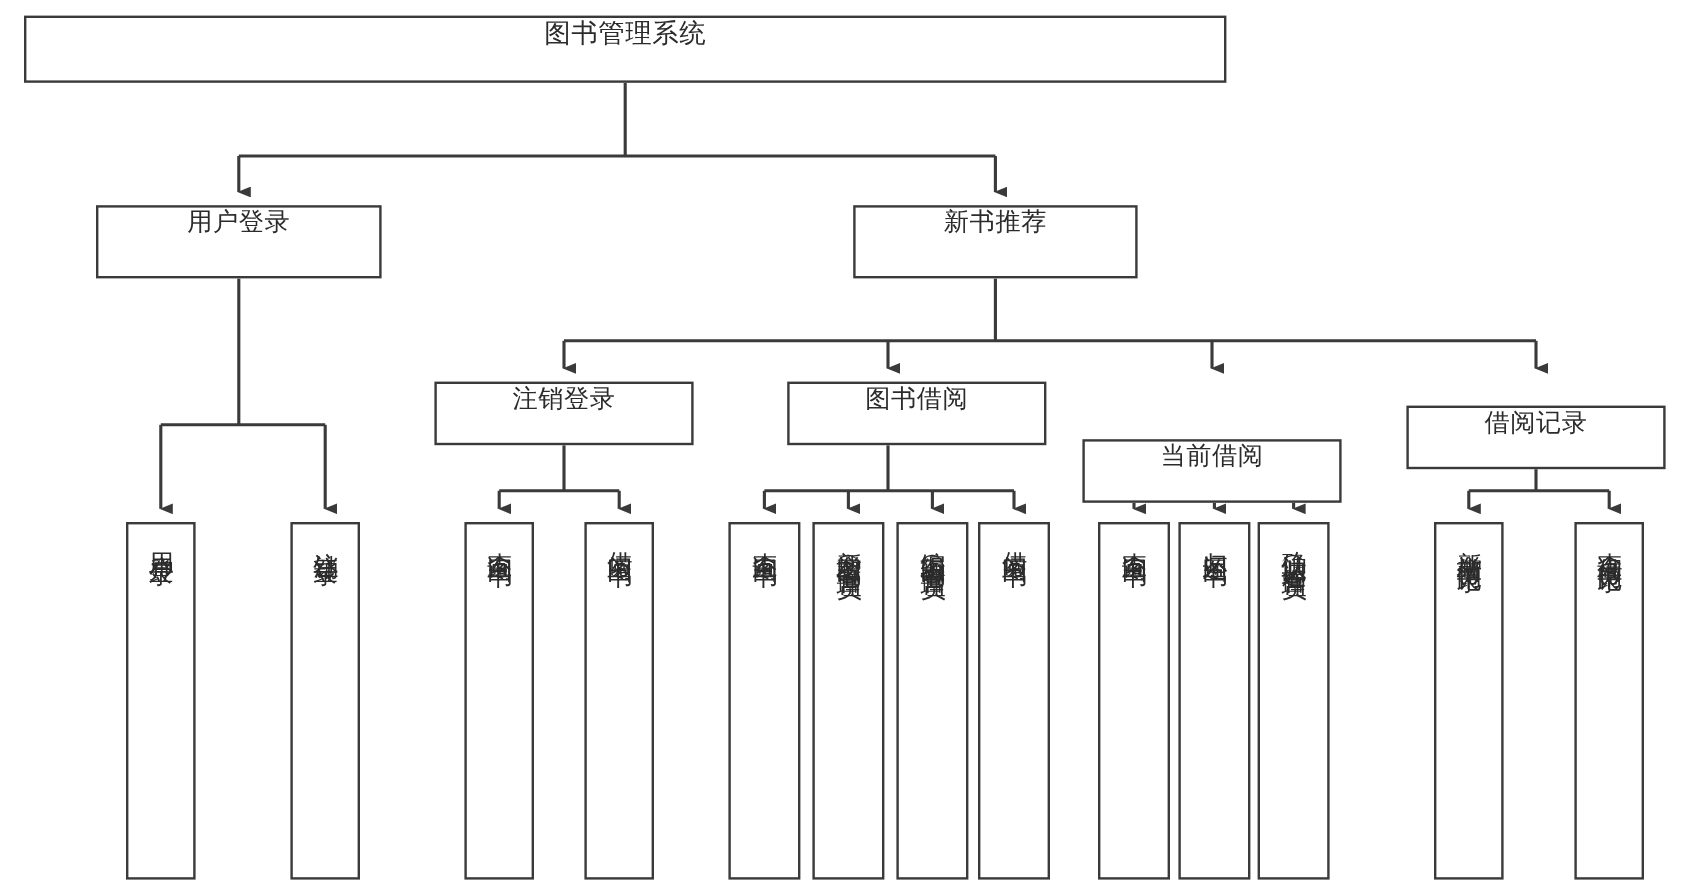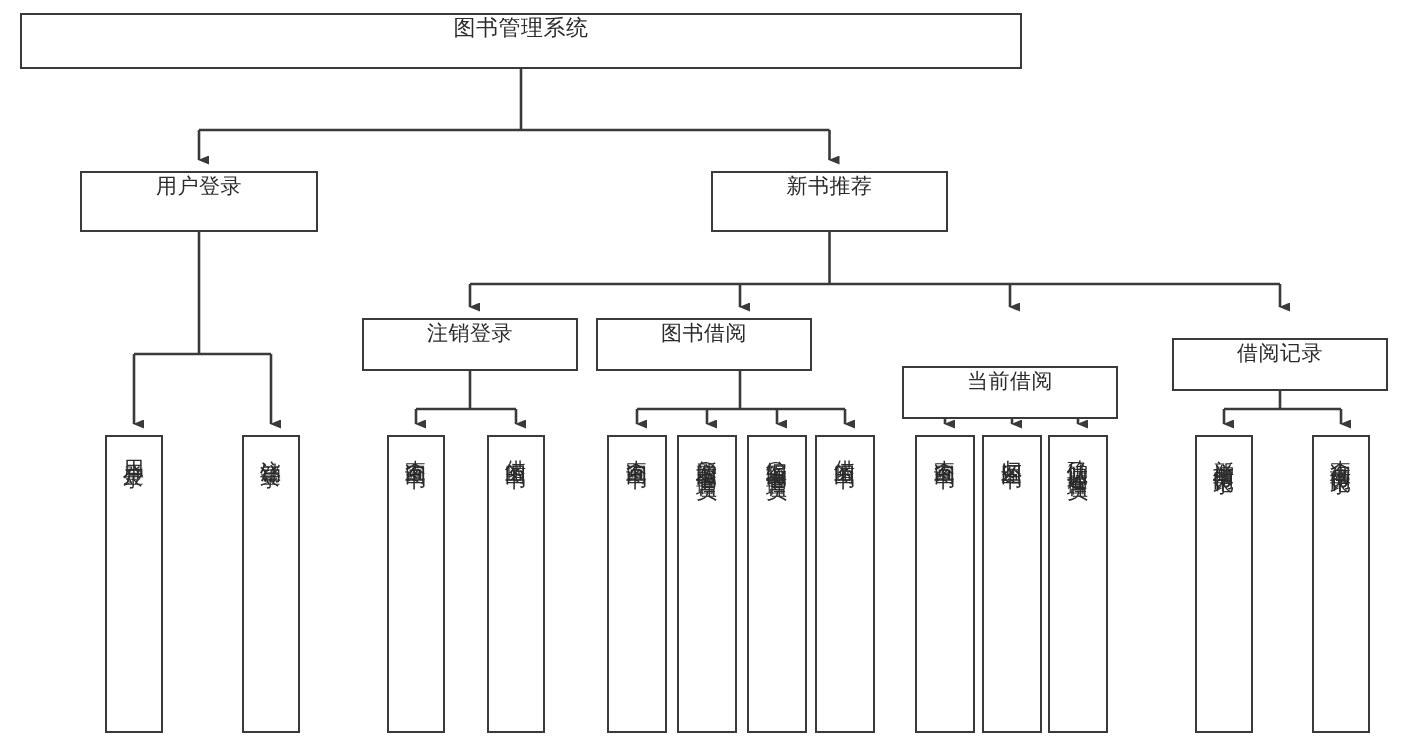--- a/index.html
+++ b/index.html
@@ -124,21 +124,21 @@
       </div>
       <div class="node horiz" style="left: 80px; top: 171px; width: 238px; height: 61px;">
         <span class="label">用户登录</span>
       </div>
       <div class="node horiz" style="left: 711px; top: 171px; width: 237px; height: 61px;">
         <span class="label">新书推荐</span>
       </div>
       <div class="node horiz" style="left: 362px; top: 318px; width: 216px; height: 53px;">
         <span class="label">注销登录</span>
       </div>
-      <div class="node horiz" style="left: 596px; top: 318px; width: 216px; height: 53px;">
+      <div class="node horiz" style="left: 656px; top: 318px; width: 216px; height: 53px;">
         <span class="label">图书借阅</span>
       </div>
       <div class="node horiz" style="left: 902px; top: 318px; width: 216px; height: 53px; margin-top: 48px;">
         <span class="label">当前借阅</span>
       </div>
       <div class="node horiz" style="left: 1172px; top: 318px; width: 216px; height: 53px; margin-top: 20px;">
         <span class="label">借阅记录</span>
       </div>
       <div class="node vert" style="left: 105px; top: 435px; width: 58px; height: 298px;">
         <span class="label">用户登录</span>

